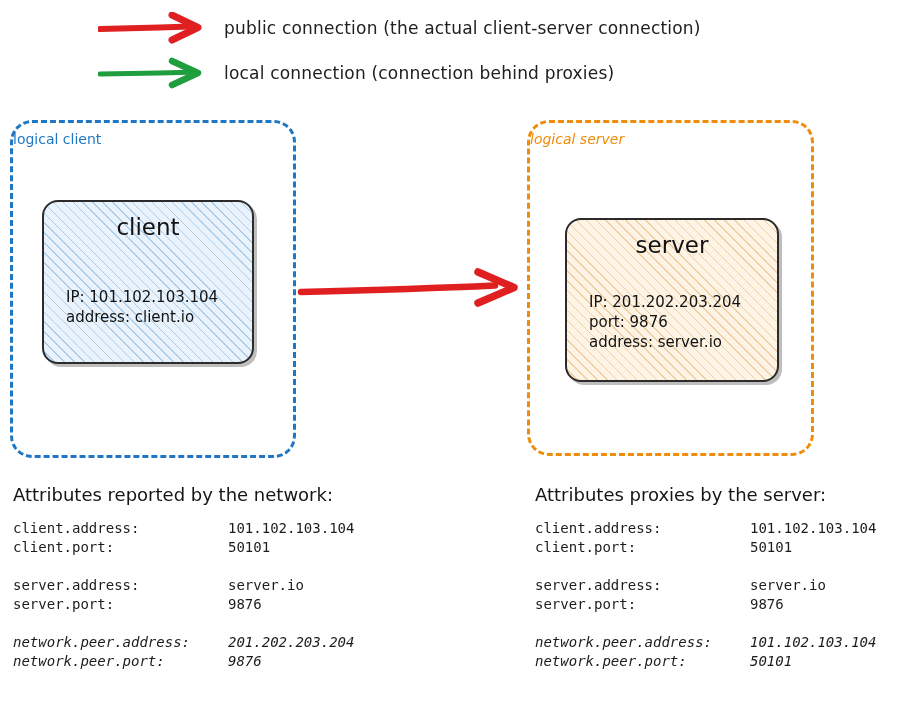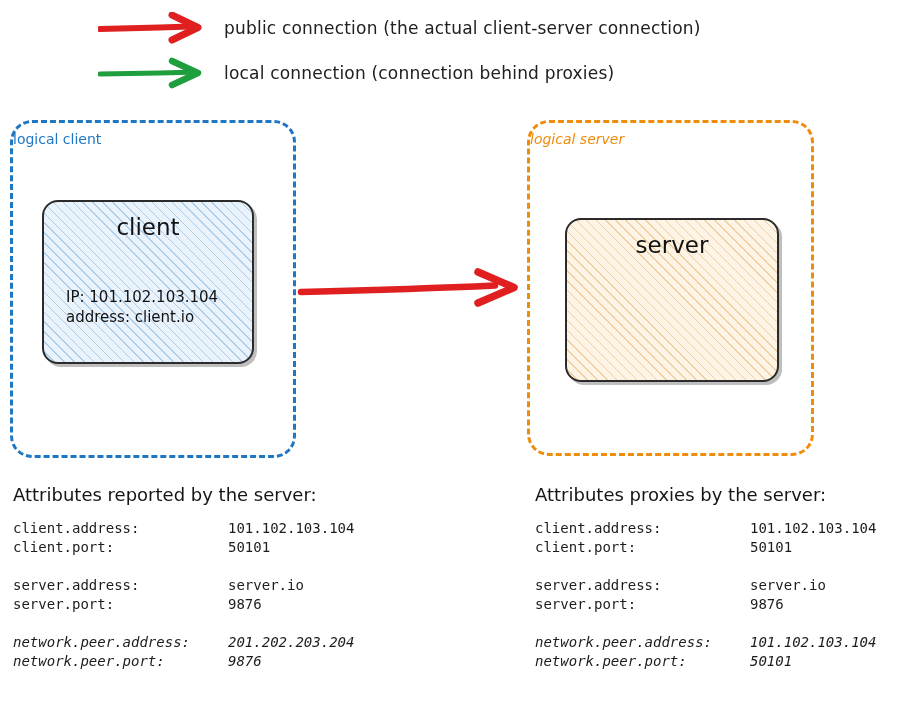--- a/index.html
+++ b/index.html
@@ -189,31 +189,34 @@
     <div class="node-lines" style="white-space:pre">IP: 101.102.103.104
 address: client.io</div>
   </div>
 
   <div class="group server">
     <span class="group-label">logical server</span>
   </div>
 
   <div class="node server">
     <span class="node-title">server</span>
+    <div class="node-lines" style="white-space:pre">IP: 201.202.203.204
+port: 9876
+address: server.io</div>
   </div>
 
   <svg class="layer" viewBox="0 0 900 714">
     <g>
       <path d="M301 292 C360 290.5, 440 288.0, 495 285.5" stroke="#e02020" stroke-width="6.5" fill="none" stroke-linecap="round"></path>
       <path d="M478 272 L514 287.5 L478 303" stroke="#e02020" stroke-width="7.5" fill="none" stroke-linecap="round" stroke-linejoin="round"></path>
     </g>
   </svg>
 
   <div class="attrs client">
-    <div class="attrs-title">Attributes reported by the server:</div>
+    <div class="attrs-title">Attributes reported by the network:</div>
 
     <div class="attr-group">
       <div class="attr-row">
         <span class="attr-key">client.address:</span>
         <span class="attr-value">101.102.103.104</span>
       </div>
       <div class="attr-row">
         <span class="attr-key">client.port:</span>
         <span class="attr-value">50101</span>
       </div>

